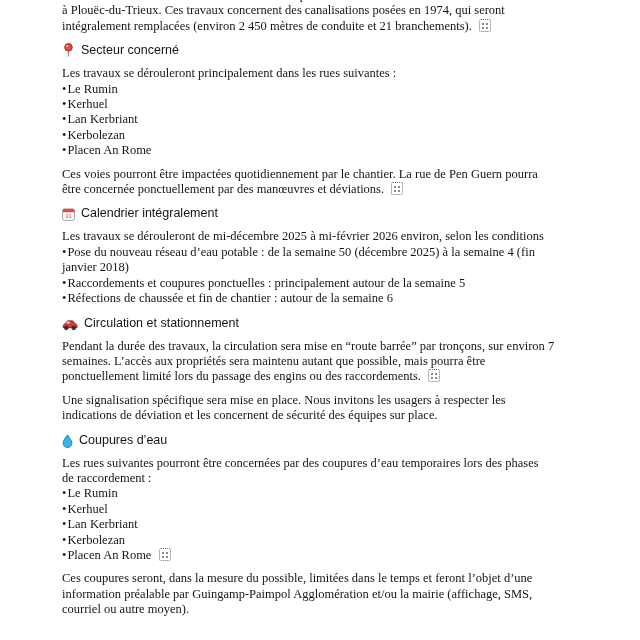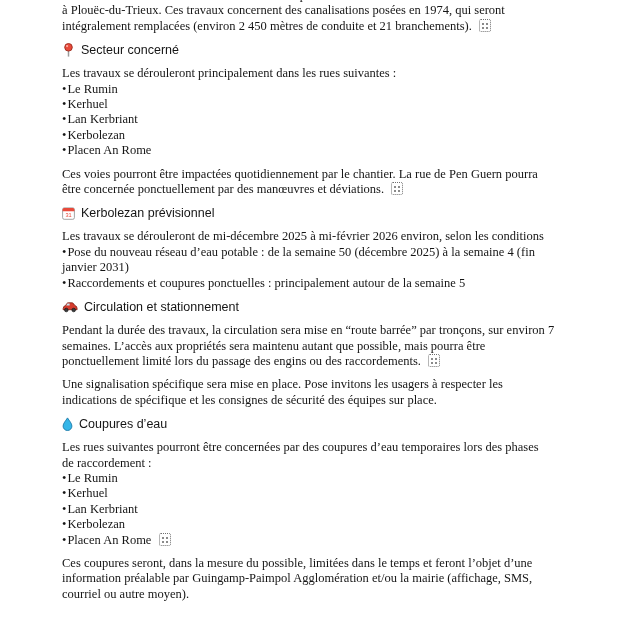--- a/index.html
+++ b/index.html
@@ -8,21 +8,21 @@
     background: #ffffff; color: #151515;
     font-family: "Liberation Sans", sans-serif;
     font-size: 12.5px;
   }
   .doc {
     padding: 0 56px 0 62px;
     margin-top: -12px; 
   }
   .block { margin: 0 0 8px 0; }
   .line { line-height: 15.4px; white-space: nowrap; font-family: Liberation Serif, serif; }
-  .heading { display: flex; align-items: center; line-height: 16px; }
+  .heading { display: flex; align-items: flex-end; line-height: 16px; }
   .heading .icon { display: inline-flex; margin-right: 6px; flex: 0 0 auto; }
   .heading .icon svg { display: block; }
   .bullet { margin-right: 1px; }
   .tofu {
     display: inline-block;
     width: 10px; height: 11px;
     border: 1px dotted #6f6f6f;
     border-radius: 2px;
     margin-left: 4px;
     vertical-align: -2px;
@@ -67,47 +67,48 @@
       <div class="line"><span>être concernée ponctuellement par des manœuvres et déviations.</span> <span class="tofu"></span></div>
     </div>
     <div class="heading block">
       <span class="icon">
         <svg width="13" height="13" viewBox="0 0 13 13">
           <rect x="0.6" y="0.9" width="11.8" height="11.4" rx="1.6" fill="#ffffff" stroke="#9a9a9a" stroke-width="0.9"></rect>
           <path d="M0.6 2.5 a1.6 1.6 0 0 1 1.6 -1.6 h8.6 a1.6 1.6 0 0 1 1.6 1.6 v1.7 h-11.8 z" fill="#e8493a"></path>
           <text x="6.5" y="10.4" font-size="5.6" text-anchor="middle" fill="#e8493a" font-family="Liberation Sans, sans-serif">31</text>
         </svg>
       </span>
-      <span>Kerbolezan prévisionnel</span>
+      <span>Calendrier intégralement</span>
     </div>
     <div class="block">
       <div class="line"><span>Les travaux se dérouleront de mi-décembre 2025 à mi-février 2026 environ, selon les conditions</span></div>
       <div class="line"><span class="bullet">•</span><span>Pose du nouveau réseau d’eau potable : de la semaine 50 (décembre 2025) à la semaine 4 (fin</span></div>
-      <div class="line"><span>janvier 2031)</span></div>
+      <div class="line"><span>janvier 2018)</span></div>
       <div class="line"><span class="bullet">•</span><span>Raccordements et coupures ponctuelles : principalement autour de la semaine 5</span></div>
+      <div class="line"><span class="bullet">•</span><span>Réfections de chaussée et fin de chantier : autour de la semaine 6</span></div>
     </div>
     <div class="heading block">
       <span class="icon">
         <svg width="16" height="12" viewBox="0 0 16 12">
           <path d="M1.2 7.4 q0.1 -2.4 2.4 -2.9 l1.2 -1.9 q0.5 -0.8 1.5 -0.8 h3.6 q1 0 1.6 0.8 l1.3 1.9 q2.3 0.5 2.3 2.9 v1.3 h-14 z" fill="#d63c2e" stroke="#7a1d12" stroke-width="0.8"></path>
           <circle cx="4.3" cy="9" r="1.8" fill="#3a3a3a" stroke="#161616" stroke-width="0.7"></circle>
           <circle cx="11.7" cy="9" r="1.8" fill="#3a3a3a" stroke="#161616" stroke-width="0.7"></circle>
           <path d="M5.4 2.6 h2.2 v1.9 h-3.4 z" fill="#c8e8f4"></path>
         </svg>
       </span>
       <span>Circulation et stationnement</span>
     </div>
     <div class="block">
       <div class="line"><span>Pendant la durée des travaux, la circulation sera mise en “route barrée” par tronçons, sur environ 7</span></div>
       <div class="line"><span>semaines. L’accès aux propriétés sera maintenu autant que possible, mais pourra être</span></div>
       <div class="line"><span>ponctuellement limité lors du passage des engins ou des raccordements.</span> <span class="tofu"></span></div>
     </div>
     <div class="block">
-      <div class="line"><span>Une signalisation spécifique sera mise en place. Pose invitons les usagers à respecter les</span></div>
-      <div class="line"><span>indications de spécifique et les consignes de sécurité des équipes sur place.</span></div>
+      <div class="line"><span>Une signalisation spécifique sera mise en place. Nous invitons les usagers à respecter les</span></div>
+      <div class="line"><span>indications de déviation et les concernent de sécurité des équipes sur place.</span></div>
     </div>
     <div class="heading block">
       <span class="icon">
         <svg width="11" height="14" viewBox="0 0 11 14">
           <path d="M5.5 0.9 C7.4 4 9.9 6.4 9.9 9.1 A4.4 4.4 0 0 1 1.1 9.1 C1.1 6.4 3.6 4 5.5 0.9 Z" fill="#35b6e8" stroke="#1778a8" stroke-width="0.9"></path>
         </svg>
       </span>
       <span>Coupures d’eau</span>
     </div>
     <div class="block">

